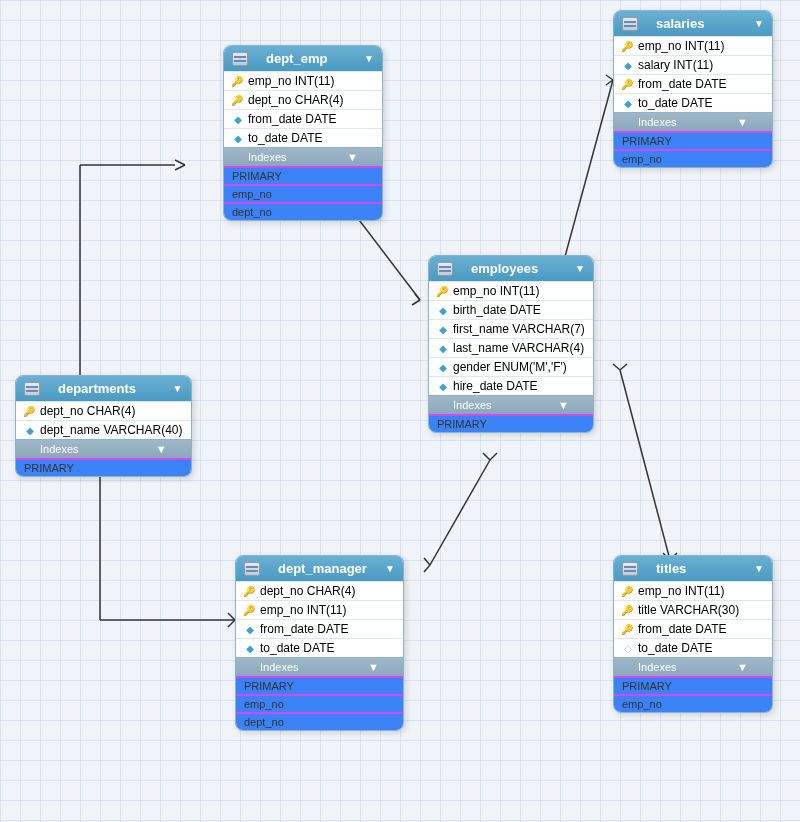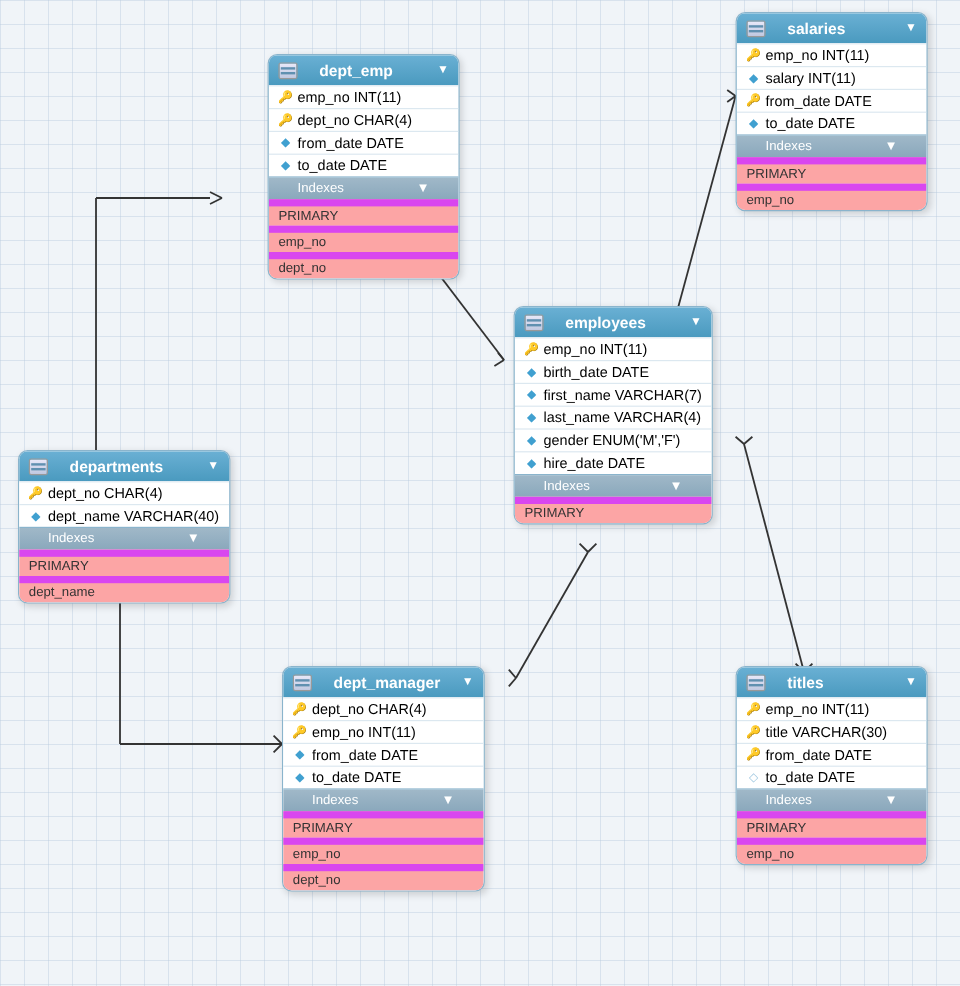--- a/index.html
+++ b/index.html
@@ -91,22 +91,22 @@
       color: white;
       padding: 3px 24px;
       font-size: 11px;
       display: flex;
       align-items: center;
       justify-content: space-between;
       border-top: 1px solid #8ab4cc;
     }
     .index-item {
       padding: 2px 8px;
-      background: #fca5a5;
-      border-top: 6px solid #d946ef;
+      background: #3b82f6;
+      border-top: 2px solid #d946ef;
       font-size: 11px;
       color: #333;
     }
 
     
     .connectors {
       position: absolute;
       top: 0;
       left: 0;
       width: 800px;
@@ -284,21 +284,20 @@
     </div>
       <div class="table-field">
       <span class="field-icon" style="color:#40a0d0">◆</span>
       <span>dept_name VARCHAR(40)</span>
     </div>
       <div class="indexes-header">
     <span>Indexes</span>
     <span>▼</span>
   </div>
       <div class="index-item">PRIMARY</div>
-      <div class="index-item">dept_name</div>
     </div>
     <div class="table-box" style="left: 235px; top: 555px;">
       <div class="table-header">
     <div class="db-icon"></div>
     <span>dept_manager</span>
     <span class="dropdown-arrow">▼</span>
   </div>
       <div class="table-field">
       <span class="field-icon" style="color:#e8a020">🔑</span>
       <span>dept_no CHAR(4)</span>

